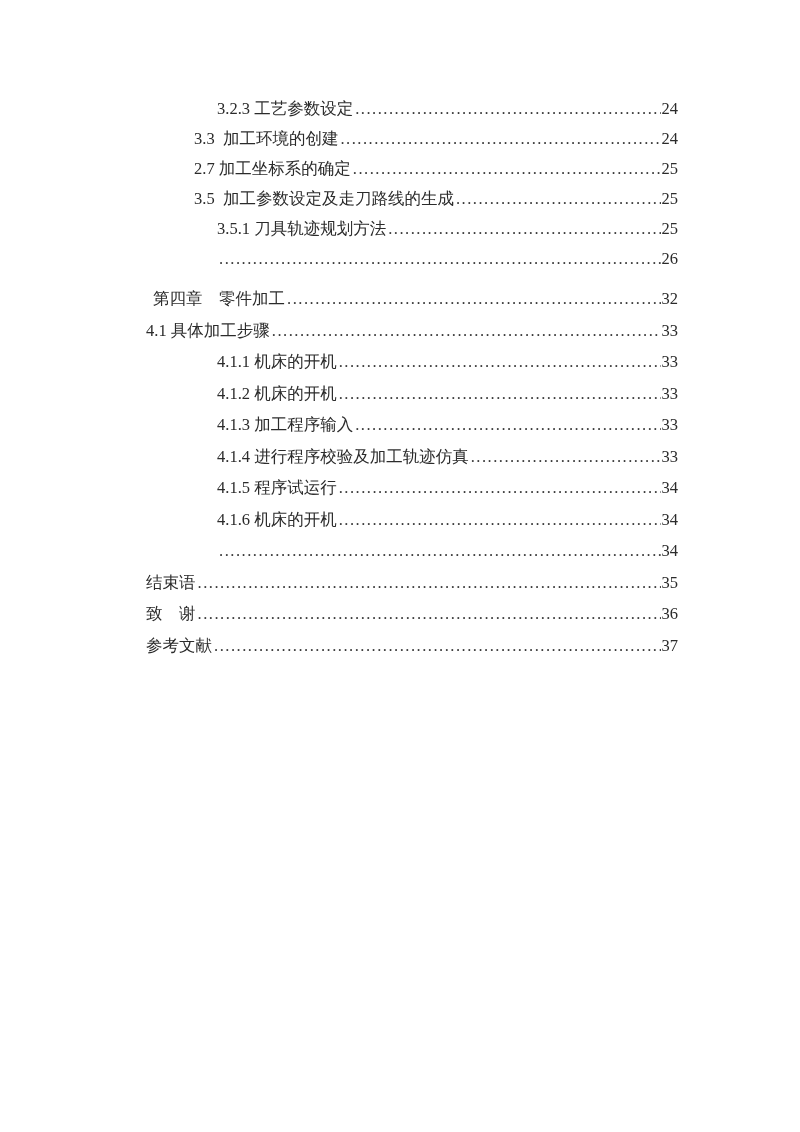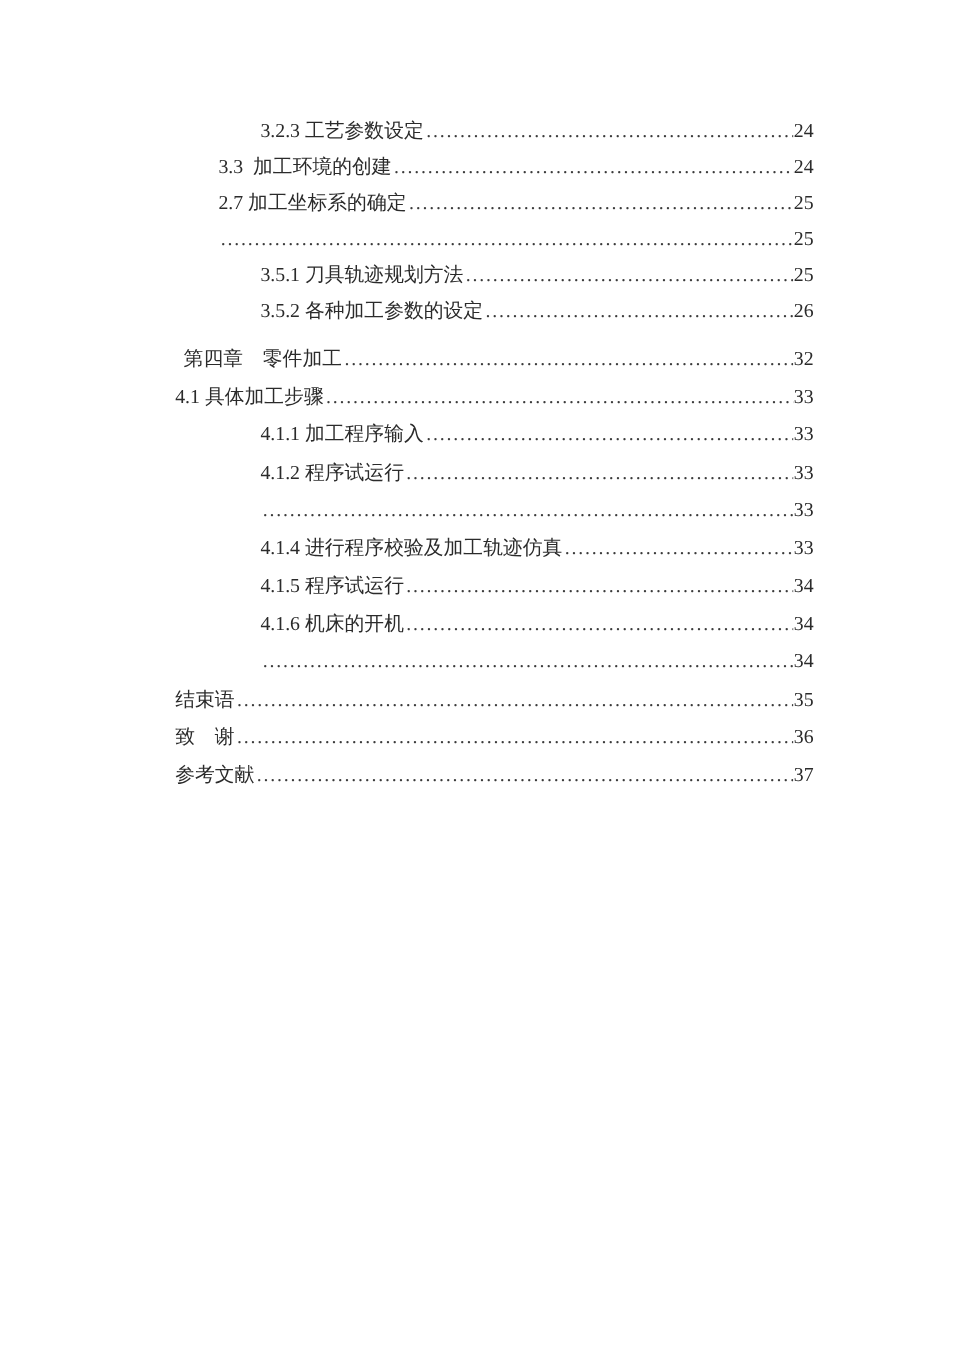--- a/index.html
+++ b/index.html
@@ -37,21 +37,21 @@
   }
   .toc-row.tight {
     height: 30px;
     line-height: 30px;
   }
   .toc-row.section-gap {
     margin-top: 9px;
   }
   .indent-0 { padding-left: 146px; }
   .indent-0.chapter { padding-left: 153px; }
-  .indent-1 { padding-left: 182px; }
+  .indent-1 { padding-left: 182px; margin-left: 12px; }
   .indent-2 { padding-left: 217px; }
   .entry-label {
     white-space: pre;
     flex: 0 0 auto;
   }
   .leader {
     flex: 1 1 auto;
     overflow: hidden;
     white-space: nowrap;
     letter-spacing: 1.5px;
@@ -77,54 +77,55 @@
     <span class="entry-label">3.3  加工环境的创建</span>
     <span class="leader" aria-hidden="true" style="color: rgb(58, 58, 58);">....................................................................................................................................................................................................................................................................</span>
     <span class="pagenum">24</span>
   </div>
       <div class="toc-row indent-1 tight">
     <span class="entry-label">2.7 加工坐标系的确定</span>
     <span class="leader" aria-hidden="true" style="color: rgb(58, 58, 58);">....................................................................................................................................................................................................................................................................</span>
     <span class="pagenum">25</span>
   </div>
       <div class="toc-row indent-1 tight">
+    <span class="entry-label">3.5  加工参数设定及走刀路线的生成</span>
     <span class="leader" aria-hidden="true" style="color: rgb(58, 58, 58);">....................................................................................................................................................................................................................................................................</span>
     <span class="pagenum">25</span>
   </div>
       <div class="toc-row indent-2 tight">
     <span class="entry-label">3.5.1 刀具轨迹规划方法</span>
     <span class="leader" aria-hidden="true" style="color: rgb(58, 58, 58);">....................................................................................................................................................................................................................................................................</span>
     <span class="pagenum">25</span>
   </div>
       <div class="toc-row indent-2 tight">
-    <span class="entry-label">3.5.2 各种加工参数的设定</span>
     <span class="leader" aria-hidden="true" style="color: rgb(58, 58, 58);">....................................................................................................................................................................................................................................................................</span>
     <span class="pagenum">26</span>
   </div>
       <div class="toc-row indent-0 chapter section-gap">
     <span class="entry-label">第四章　零件加工</span>
     <span class="leader" aria-hidden="true" style="color: rgb(58, 58, 58);">....................................................................................................................................................................................................................................................................</span>
     <span class="pagenum">32</span>
   </div>
       <div class="toc-row indent-0">
     <span class="entry-label">4.1 具体加工步骤</span>
     <span class="leader" aria-hidden="true" style="color: rgb(58, 58, 58);">....................................................................................................................................................................................................................................................................</span>
     <span class="pagenum">33</span>
   </div>
       <div class="toc-row indent-2">
-    <span class="entry-label">4.1.1 加工程序输入</span>
+    <span class="entry-label">4.1.1 机床的开机</span>
     <span class="leader" aria-hidden="true" style="color: rgb(58, 58, 58);">....................................................................................................................................................................................................................................................................</span>
     <span class="pagenum">33</span>
   </div>
       <div class="toc-row indent-2">
-    <span class="entry-label">4.1.2 程序试运行</span>
+    <span class="entry-label">4.1.2 机床的开机</span>
     <span class="leader" aria-hidden="true" style="color: rgb(58, 58, 58);">....................................................................................................................................................................................................................................................................</span>
     <span class="pagenum">33</span>
   </div>
       <div class="toc-row indent-2">
+    <span class="entry-label">4.1.3 加工程序输入</span>
     <span class="leader" aria-hidden="true" style="color: rgb(58, 58, 58);">....................................................................................................................................................................................................................................................................</span>
     <span class="pagenum">33</span>
   </div>
       <div class="toc-row indent-2">
     <span class="entry-label">4.1.4 进行程序校验及加工轨迹仿真</span>
     <span class="leader" aria-hidden="true" style="color: rgb(58, 58, 58);">....................................................................................................................................................................................................................................................................</span>
     <span class="pagenum">33</span>
   </div>
       <div class="toc-row indent-2">
     <span class="entry-label">4.1.5 程序试运行</span>

